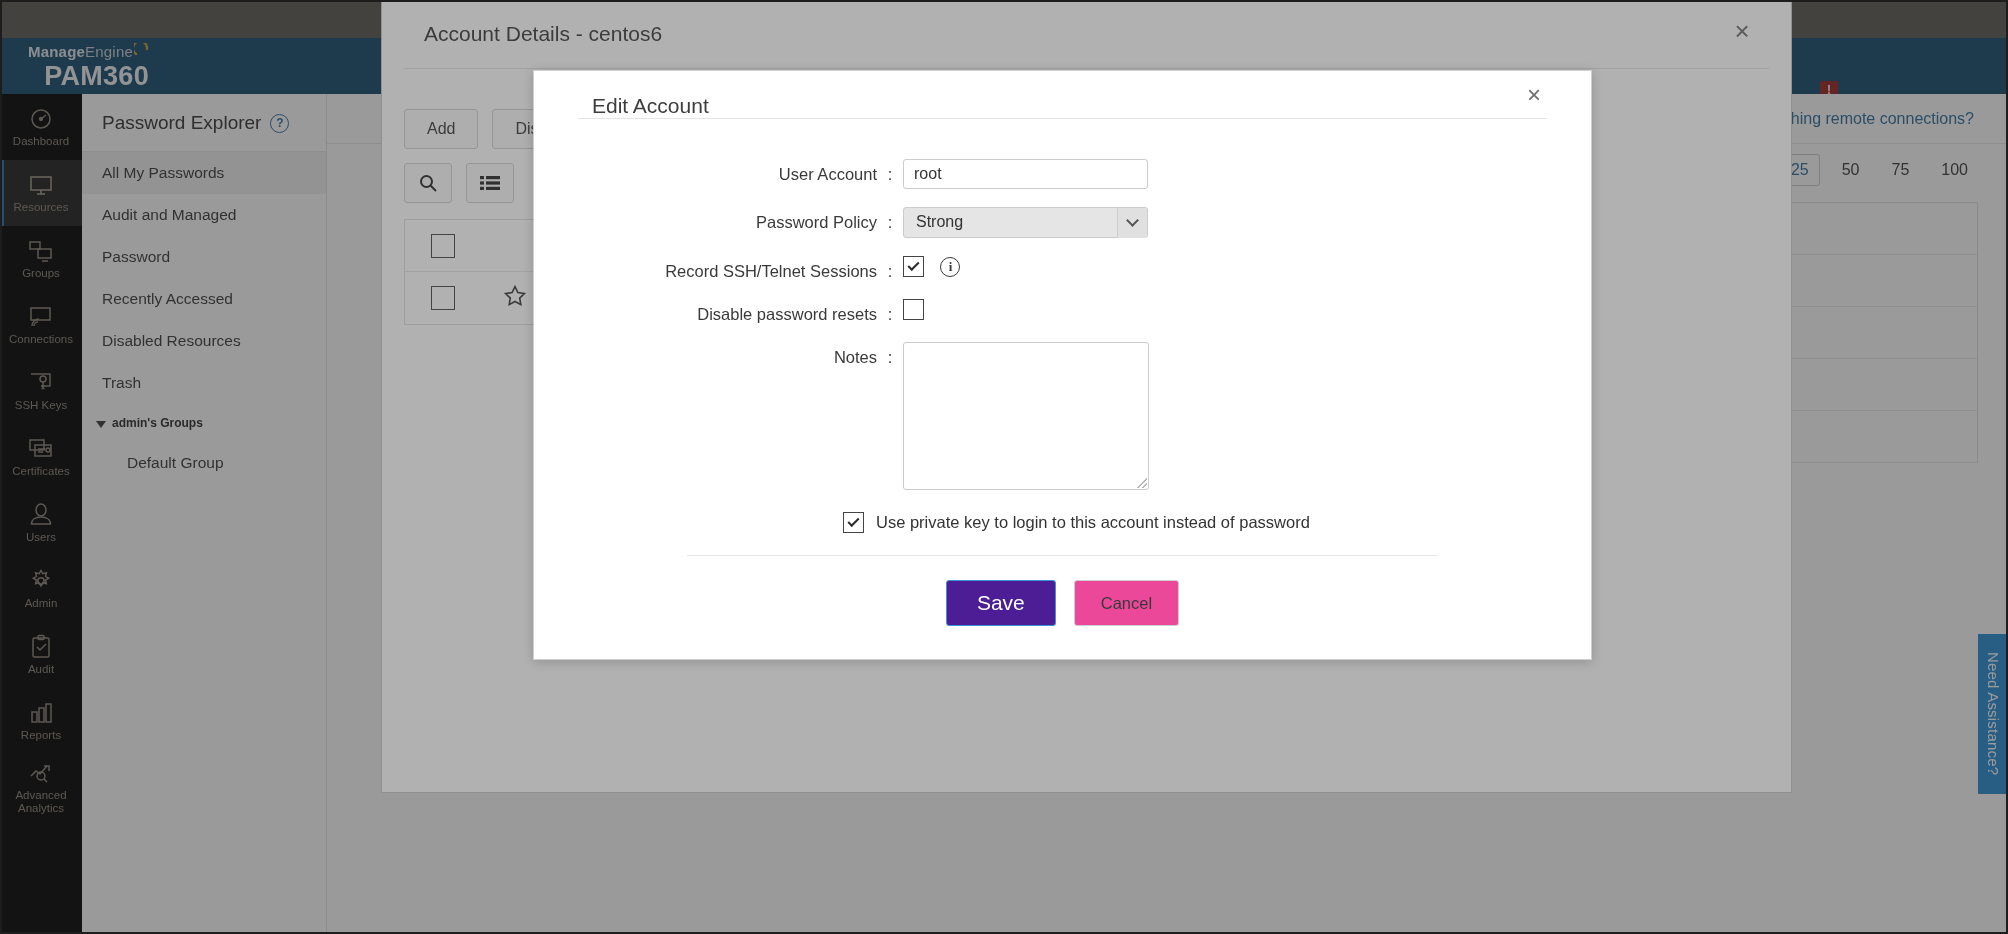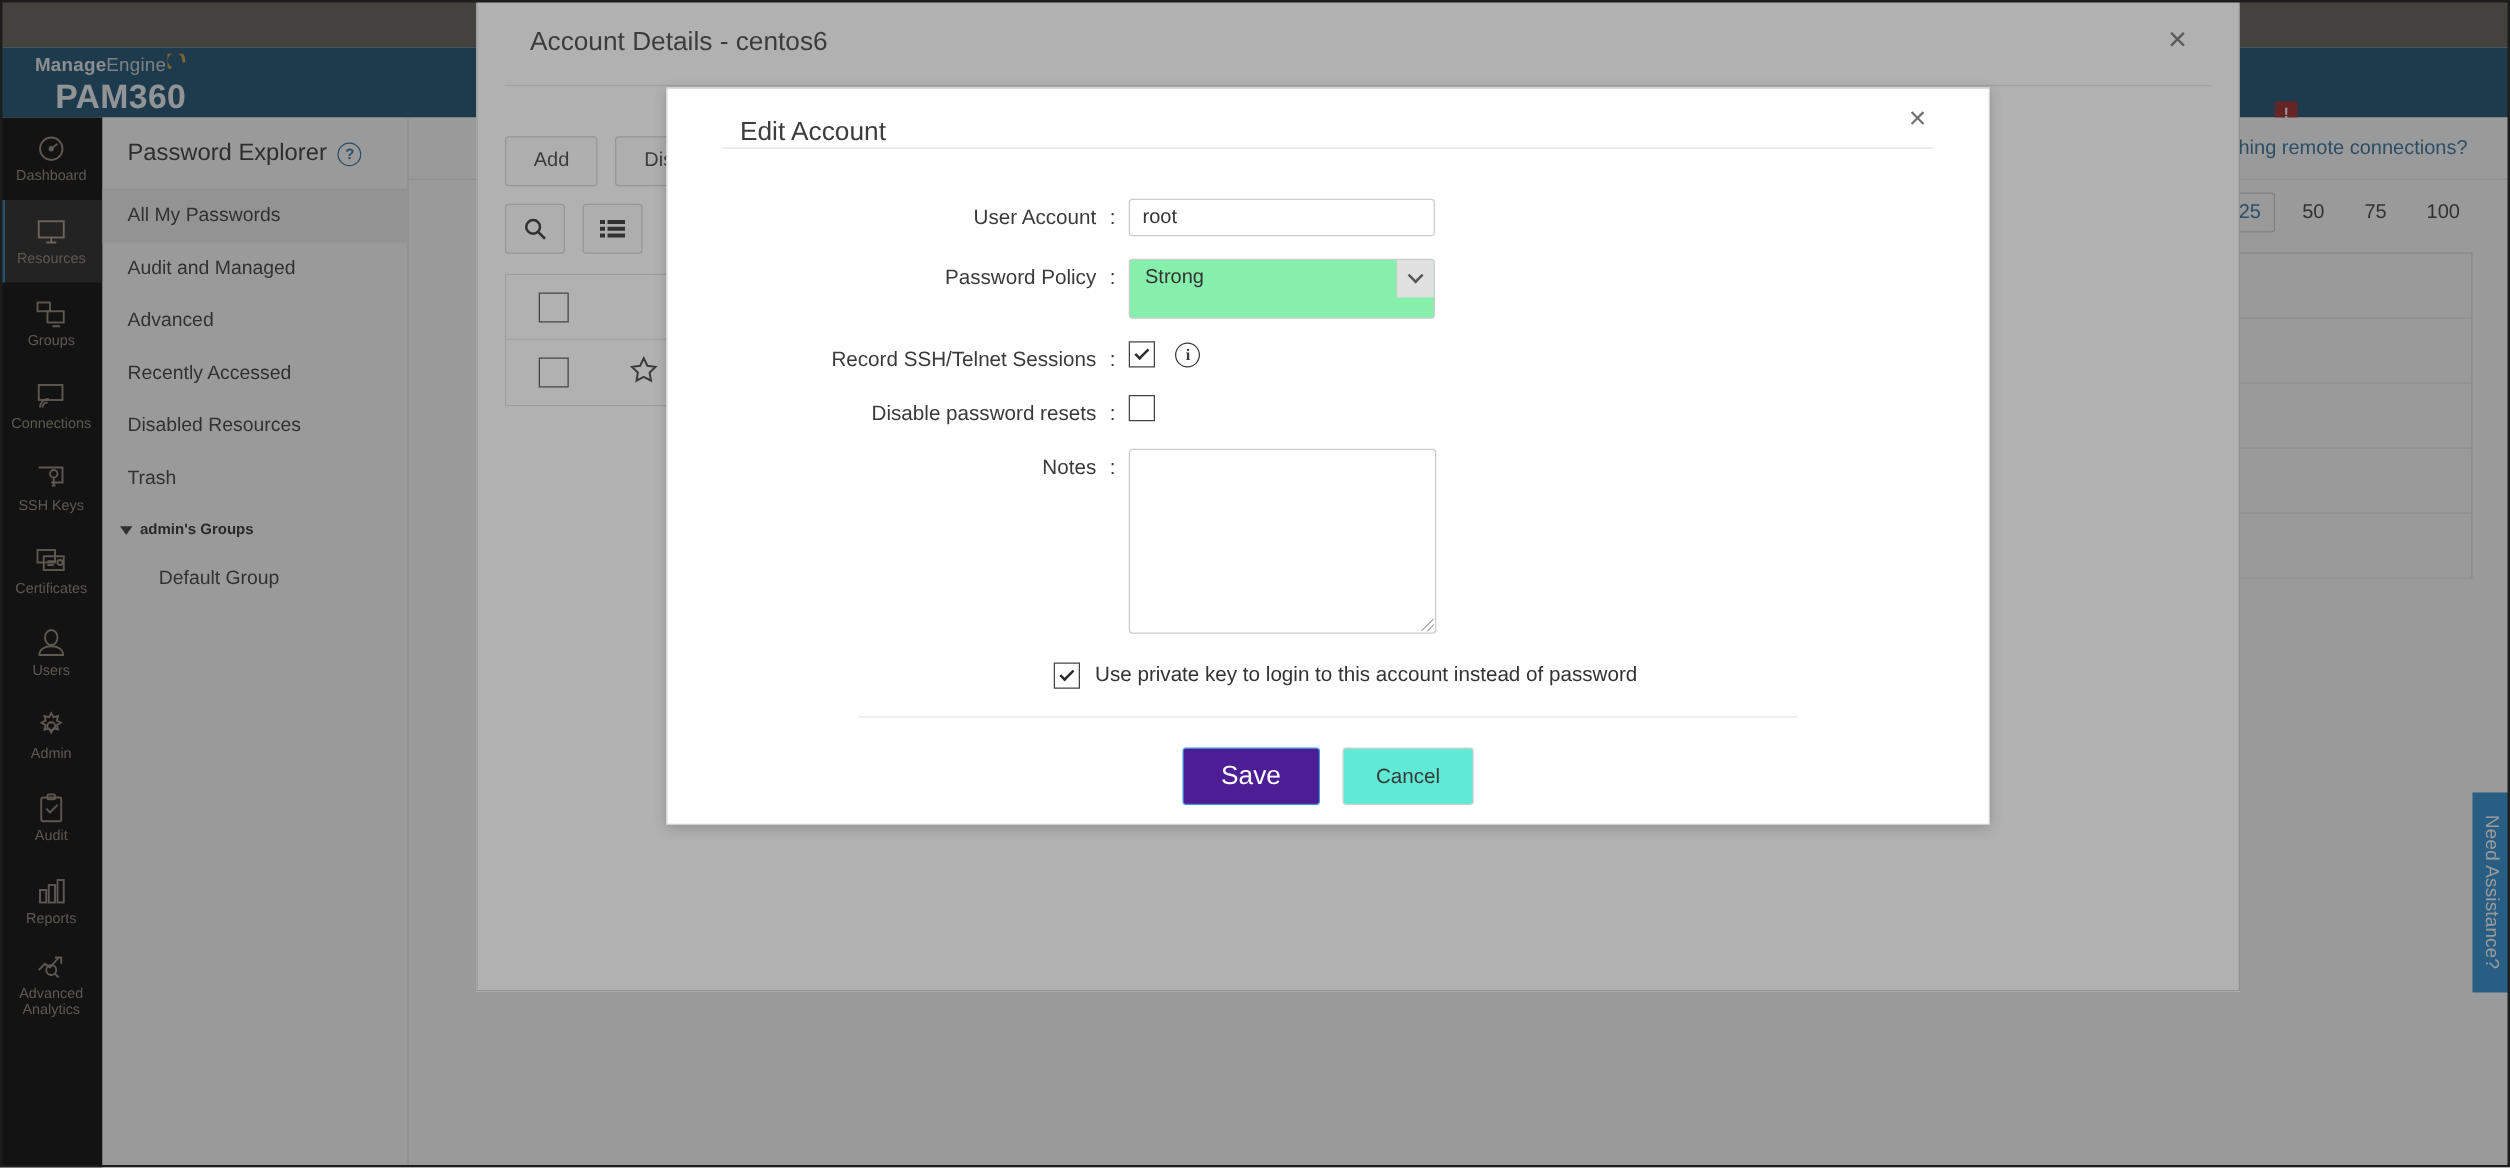--- a/index.html
+++ b/index.html
@@ -279,22 +279,22 @@
   .ffield { flex: 1; }
   .txtinput {
     width: 245px; height: 30px;
     border: 1px solid #cccccc; border-radius: 3px;
     background: #fff;
     font-size: 16px; color: #333;
     padding: 3px 10px;
     font-family: "Liberation Sans", sans-serif;
   }
   .selwrap {
-    position: relative; width: 245px; height: 48px;
-    border: 1px solid #cccccc; border-radius: 3px; background: #86efac;
+    position: relative; width: 245px; height: 31px;
+    border: 1px solid #cccccc; border-radius: 3px; background: #e5e5e5;
   }
   .selwrap .selval {
     position: absolute; left: 12px; top: 5px;
     font-size: 16px; color: #333;
   }
   .selwrap .selbtn {
     position: absolute; right: 0; top: 0;
     width: 30px; height: 30px;
     background: #e0e0e0; border-left: 1px solid #cccccc;
     border-radius: 0 2px 2px 0;
@@ -350,21 +350,21 @@
   }
   .modal-actions {
     display: flex; justify-content: center; gap: 18px;
     margin-top: 24px;
   }
   .btn-save {
     background: #4c1d95; color: #fff; border: 1px solid #3c93d6;
     border-radius: 3px; padding: 10px 30px; font-size: 21px;
   }
   .btn-cancel {
-    background: #5eead4; color: #3a3a3a; border: 1px solid #cfcfcf;
+    background: #ec4899; color: #3a3a3a; border: 1px solid #cfcfcf;
     border-radius: 3px; padding: 10px 26px; font-size: 16.5px; text-align: center;
   }
 
   
   .page-frame {
     position: absolute; left: 0; top: 0;
     width: 2008px; height: 934px;
     border: 2px solid #1d1d1d;
     pointer-events: none;
   }
@@ -548,21 +548,21 @@
         <span>Password Explorer</span>
         <span class="help-circle">?</span>
       </div>
       <div class="nav-item selected">
         <span>All My Passwords</span>
       </div>
       <div class="nav-item">
         <span>Audit and Managed</span>
       </div>
       <div class="nav-item">
-        <span>Advanced</span>
+        <span>Password</span>
       </div>
       <div class="nav-item">
         <span>Recently Accessed</span>
       </div>
       <div class="nav-item">
         <span>Disabled Resources</span>
       </div>
       <div class="nav-item">
         <span>Trash</span>
       </div>

